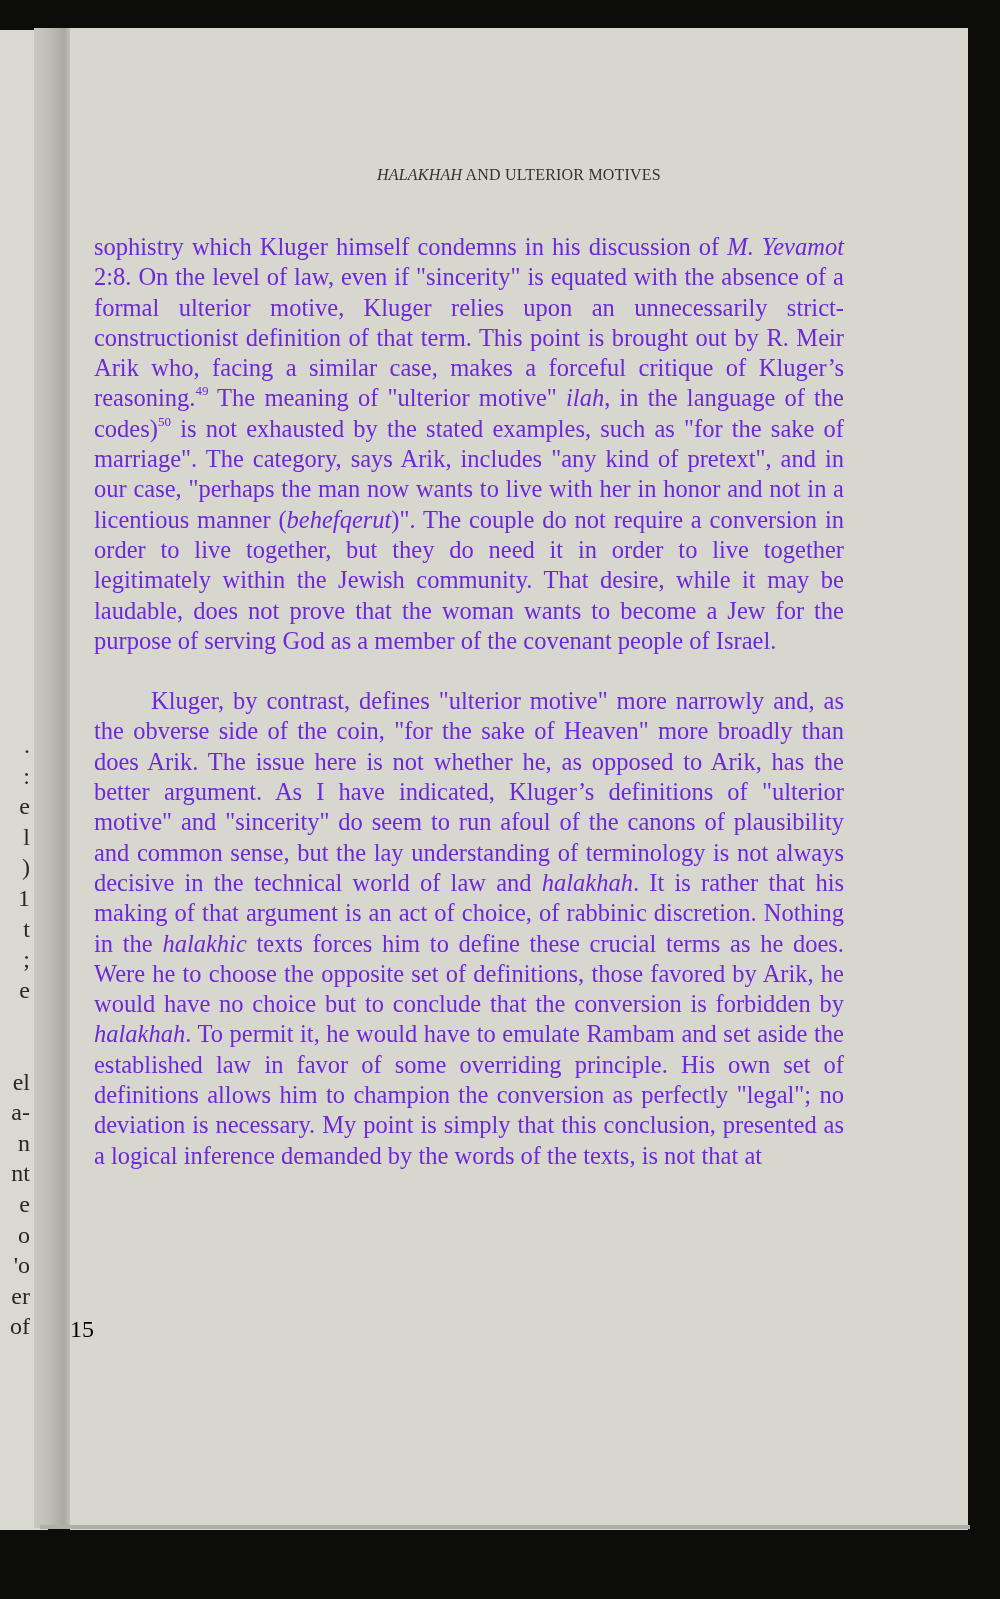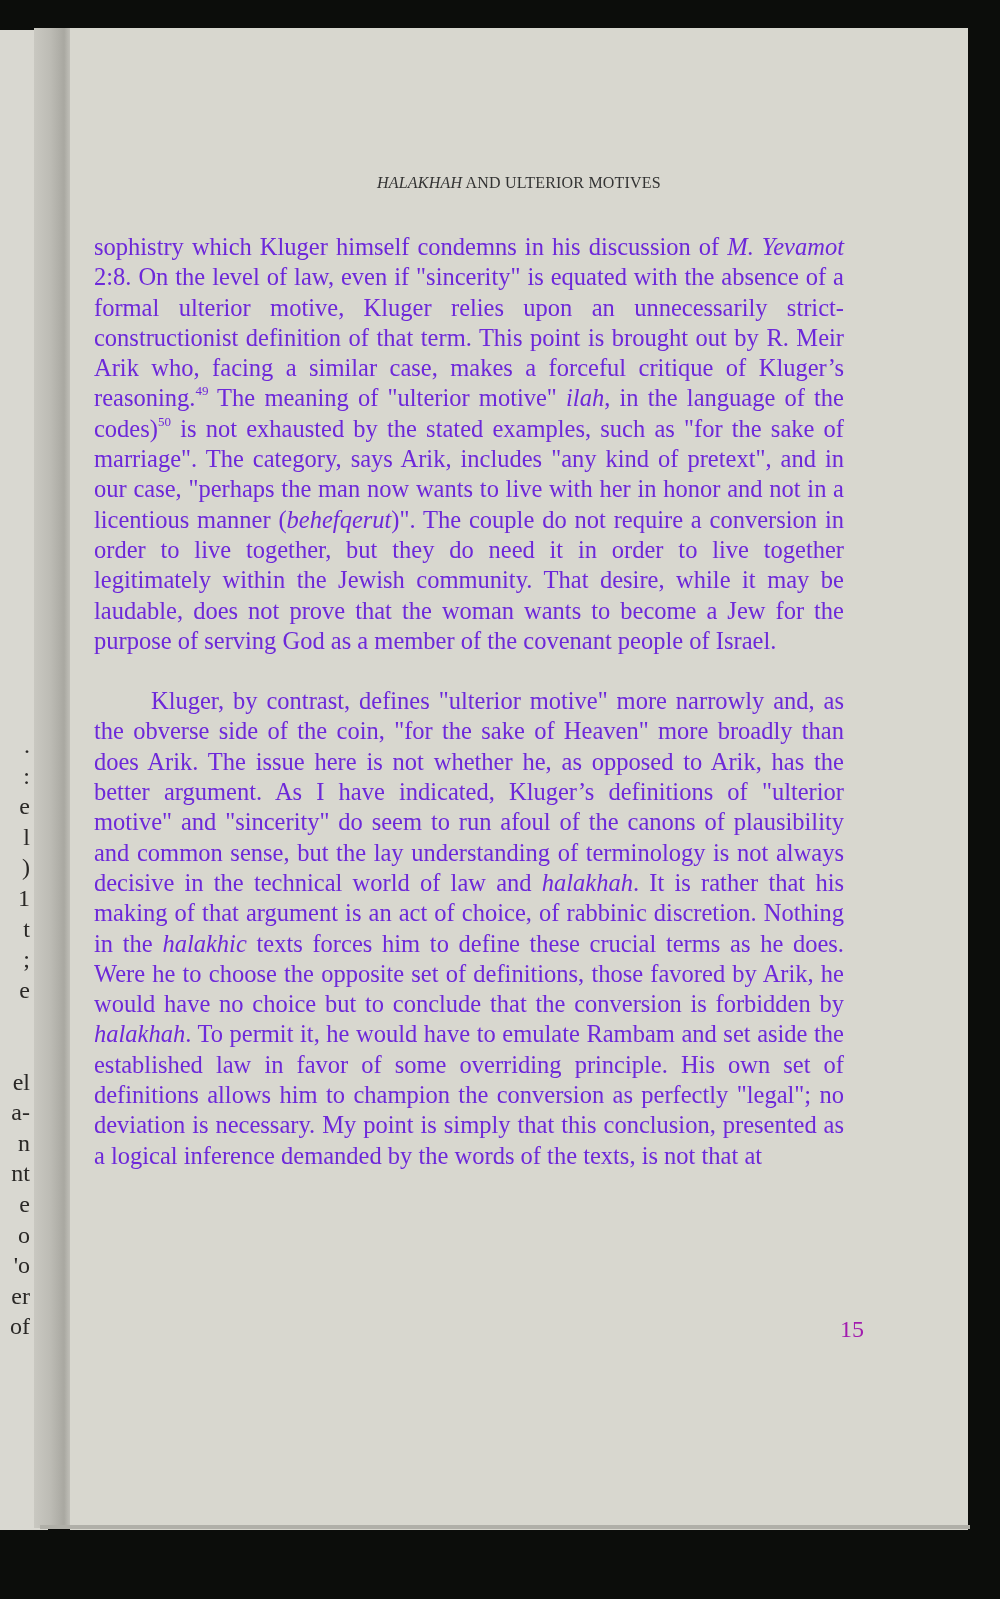--- a/index.html
+++ b/index.html
@@ -21,36 +21,36 @@
     .left-fragments div { height: 30.6px; overflow: hidden; }
     .spine {
       position: absolute; left: 34px; top: 28px; width: 40px; height: 1500px;
       background: linear-gradient(to right, #c9c8c1 0%, #bdbcb5 40%, #a9a8a1 75%, #cfcec7 100%);
     }
     .page {
       position: absolute; left: 70px; top: 28px; width: 898px; height: 1502px;
       background: #d8d7cf;
     }
     .running-head {
-      position: absolute; left: 0; width: 100%; top: 146px;
+      position: absolute; left: 0; width: 100%; top: 138px;
       text-align: center; font-size: 16px; letter-spacing: 0.2px; color: #333;
     }
     .running-head i { font-style: italic; }
     .body-text {
       position: absolute; left: 24px; top: 204px; width: 750px;
       font-size: 24.5px; line-height: 30.3px;
       text-align: justify; color: #6d28d9;
     }
     .body-text p { margin: 0; }
     .body-text p + p { margin-top: 30px; text-indent: 57px; }
     .body-text i { font-style: italic; }
     .body-text sup { font-size: 13px; vertical-align: 11px; line-height: 0; }
     .page-number {
       position: absolute; left: 0; top: 1288px; width: 794px;
-      text-align: right; font-size: 24px; color: #a21caf;
+      text-align: left; font-size: 24px; color: #000000;
     }
     .bottom-edge {
       position: absolute; left: 40px; top: 1525px; width: 930px; height: 4px;
       background: #b0afa8;
     }
   </style>
 </head>
 <body>
 
 <div class="left-page">

